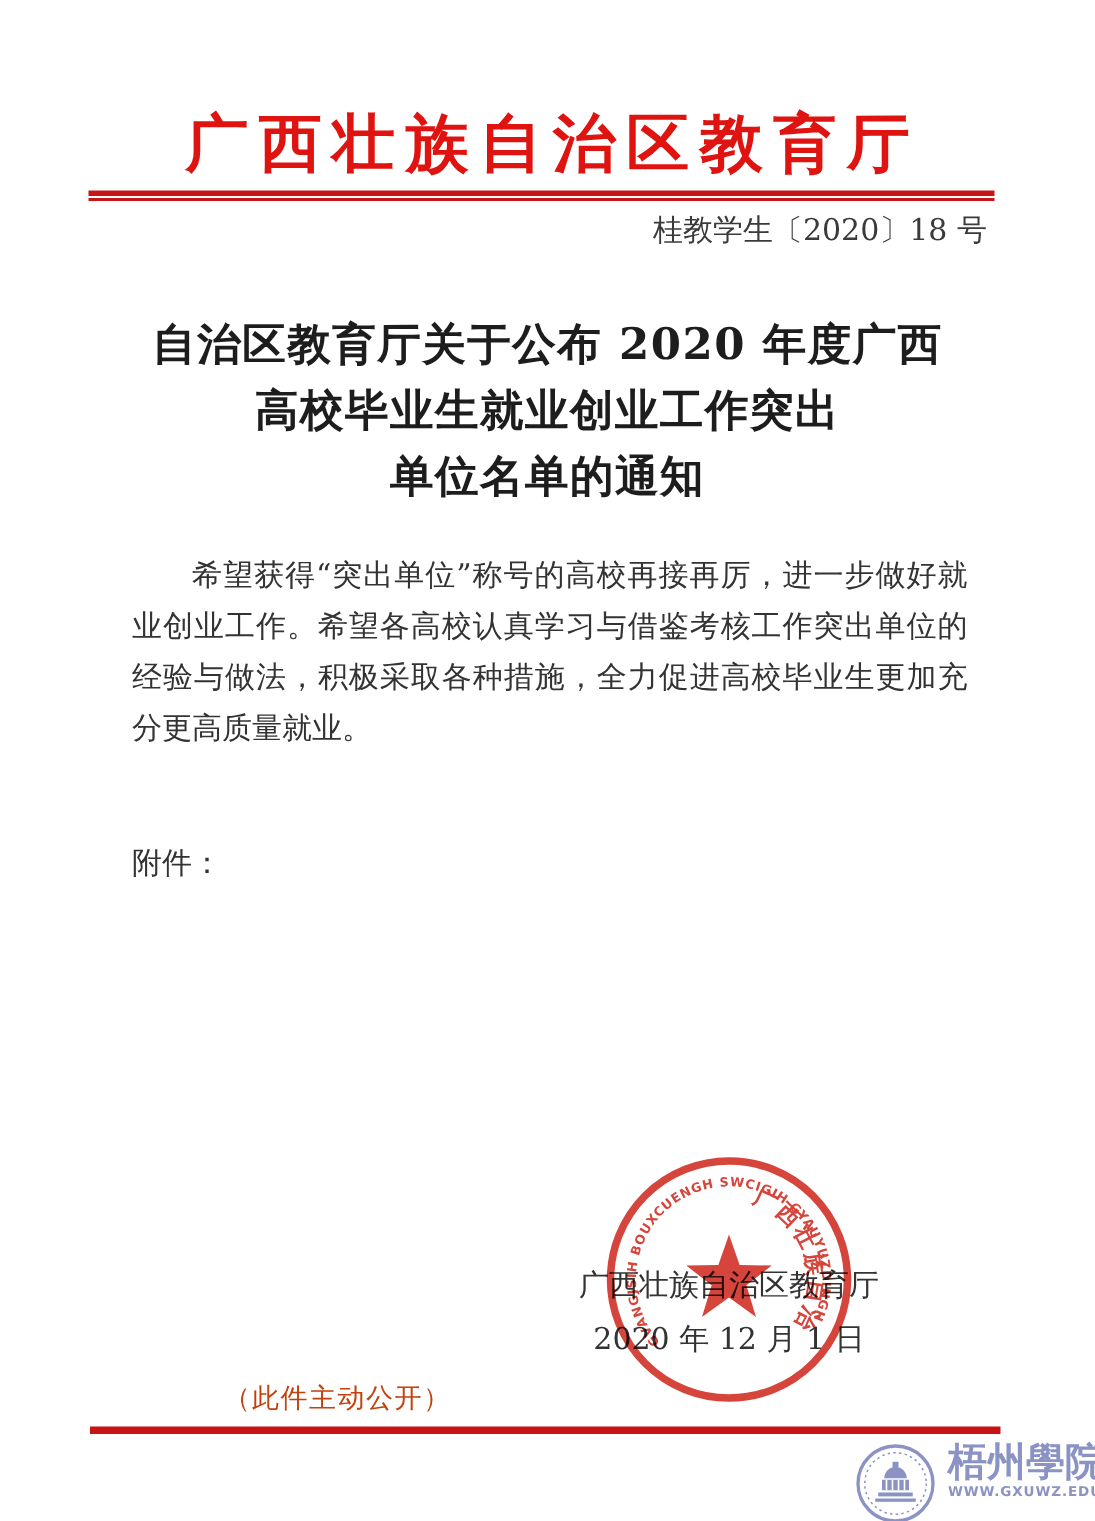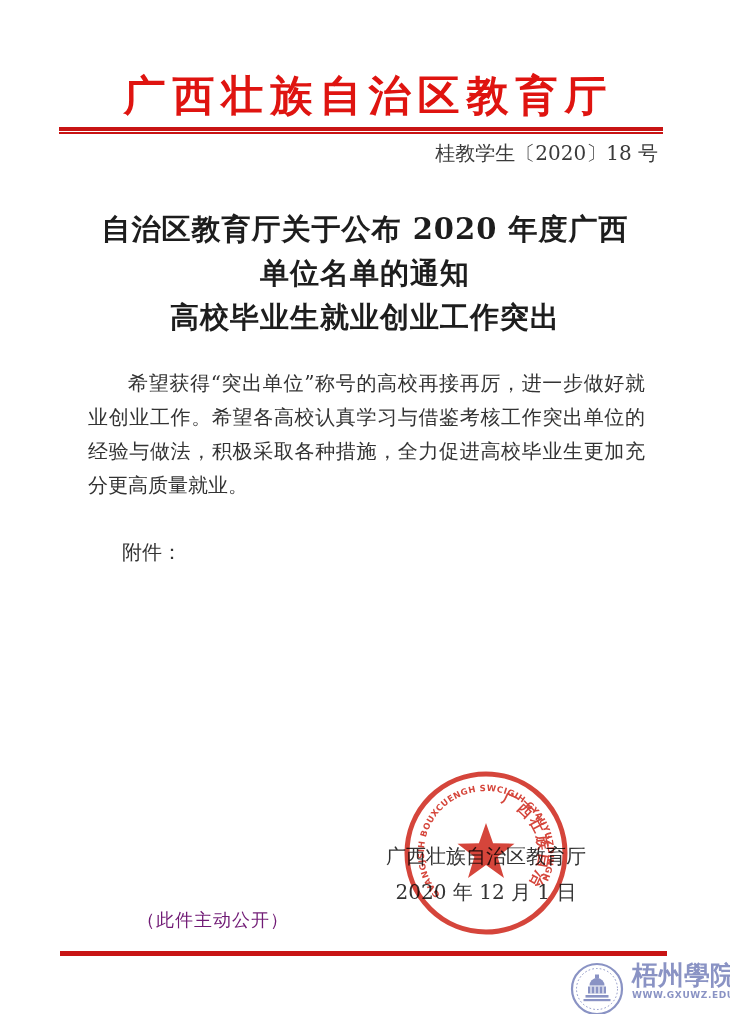--- a/index.html
+++ b/index.html
@@ -29,38 +29,38 @@
     text-align:center;font-size:29px;line-height:44px;font-weight:bold;
     color:#1d1d1d;letter-spacing:1px;
   }
   
   .body-text{
     position:absolute;top:366px;left:88px;width:557px;
     font-size:20px;line-height:34px;color:#333333;
   }
   .body-text p{margin:0;text-align:justify;}
   .body-text p.indent{text-indent:2em;}
-  .attachment{display:flex;margin-top:33px;}
+  .attachment{display:flex;margin-top:22px;flex-direction:column;}
   .attachment .att-label{white-space:nowrap;flex:0 0 auto;}
   .attachment .att-title{width:470px;text-align:justify;}
   
   .signature-block{
     position:absolute;top:838px;left:380px;width:212px;
     text-align:center;font-size:20px;line-height:36px;color:#333333;
   }
   .signature-block div{white-space:nowrap;}
   
   .seal{
     position:absolute;top:768px;left:401px;width:170px;height:170px;
     opacity:.88;mix-blend-mode:multiply;pointer-events:none;
   }
   
   .disclosure{
-    position:absolute;top:908px;left:137px;margin:0;
-    font-size:18px;color:#701a75;letter-spacing:1px;
+    position:absolute;top:908px;left:137px;margin:12px;
+    font-size:18px;color:#c2410c;letter-spacing:1px;
   }
   .bottom-rule{
     position:absolute;top:951px;left:60px;width:607px;height:5px;
     background:#c81414;
   }
   
   .watermark{
     position:absolute;top:960px;left:570px;display:flex;align-items:flex-start;
     color:#8a93c4;
   }
@@ -79,22 +79,22 @@
 <body>
 
 <div class="page">
 
   <h1 class="agency-title">广西壮族自治区教育厅</h1>
   <div class="header-rule"></div>
   <p class="doc-number">桂教学生〔2020〕18 号</p>
 
   <div class="doc-title">
     <div>自治区教育厅关于公布 2020 年度广西</div>
+    <div>高校毕业生就业创业工作突出</div>
     <div>单位名单的通知</div>
-    <div>高校毕业生就业创业工作突出</div>
   </div>
 
   <div class="body-text">
     <p class="indent">希望获得“突出单位”称号的高校再接再厉，进一步做好就业创业工作。希望各高校认真学习与借鉴考核工作突出单位的经验与做法，积极采取各种措施，全力促进高校毕业生更加充分更高质量就业。</p>
     <div class="attachment">
       <span class="att-label" style="width:34px;flex:0 0 34px;"></span>
       <span class="att-label">附件：</span>
     </div>
   </div>
 

